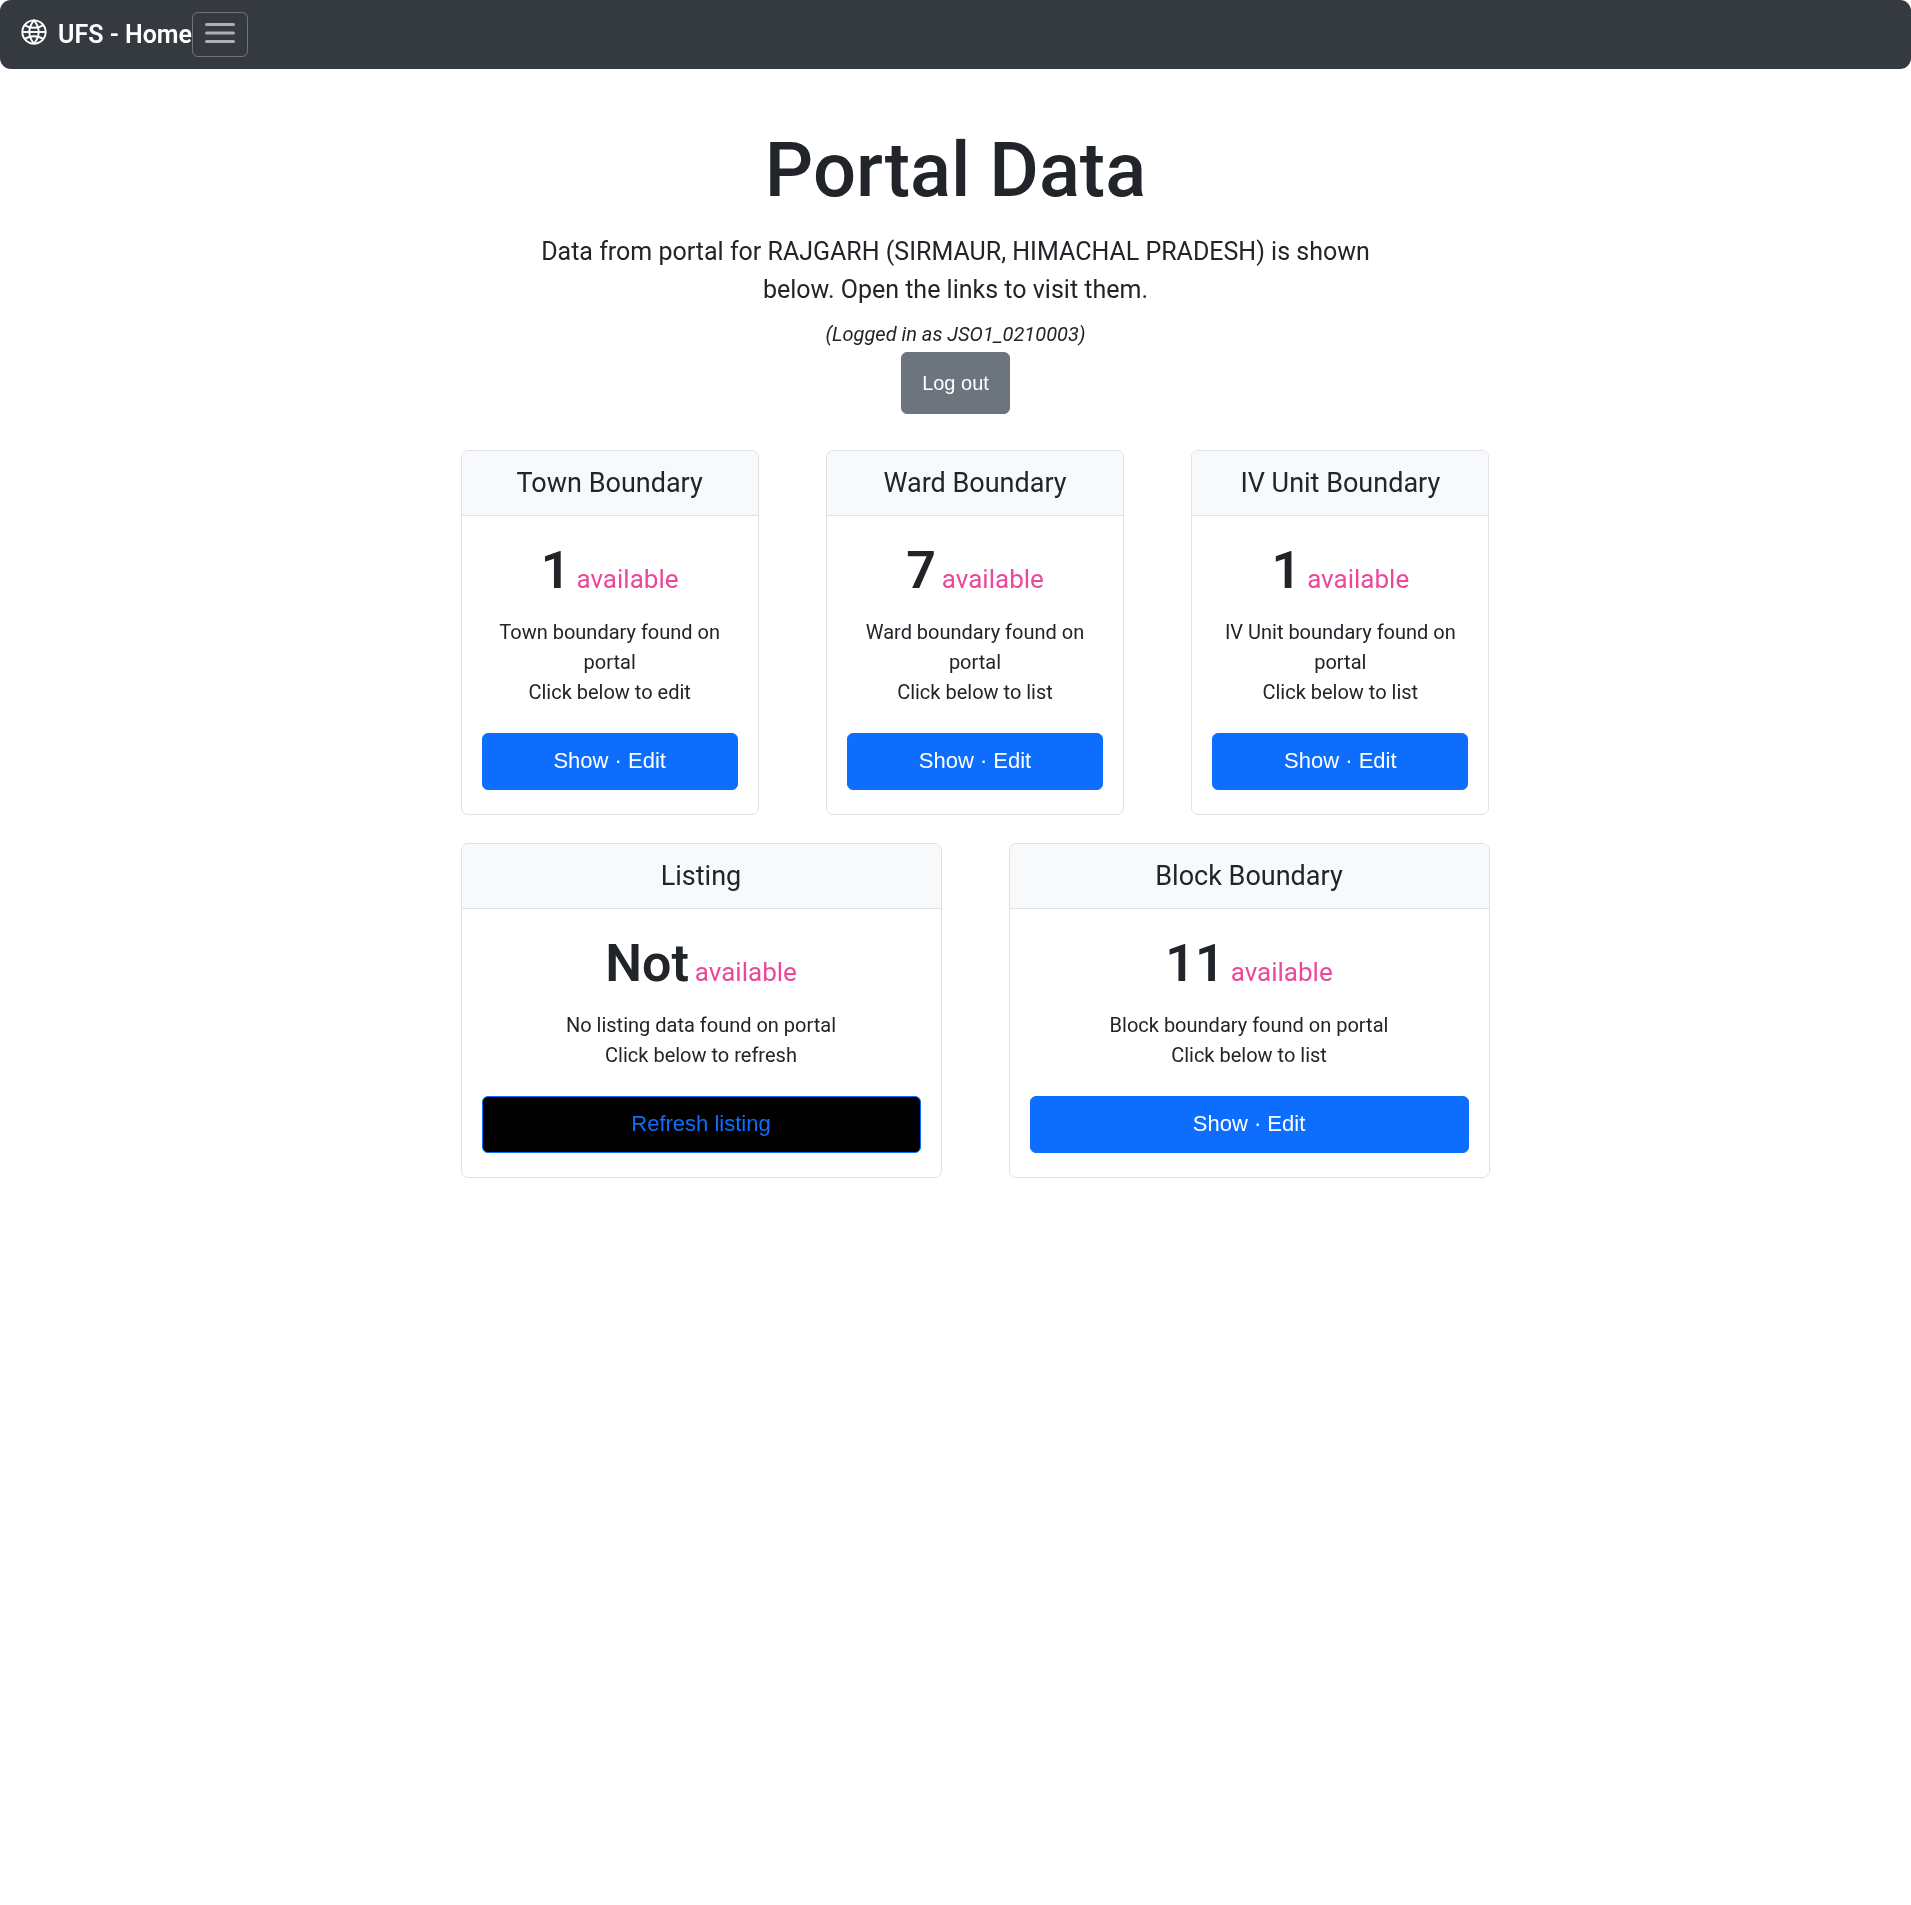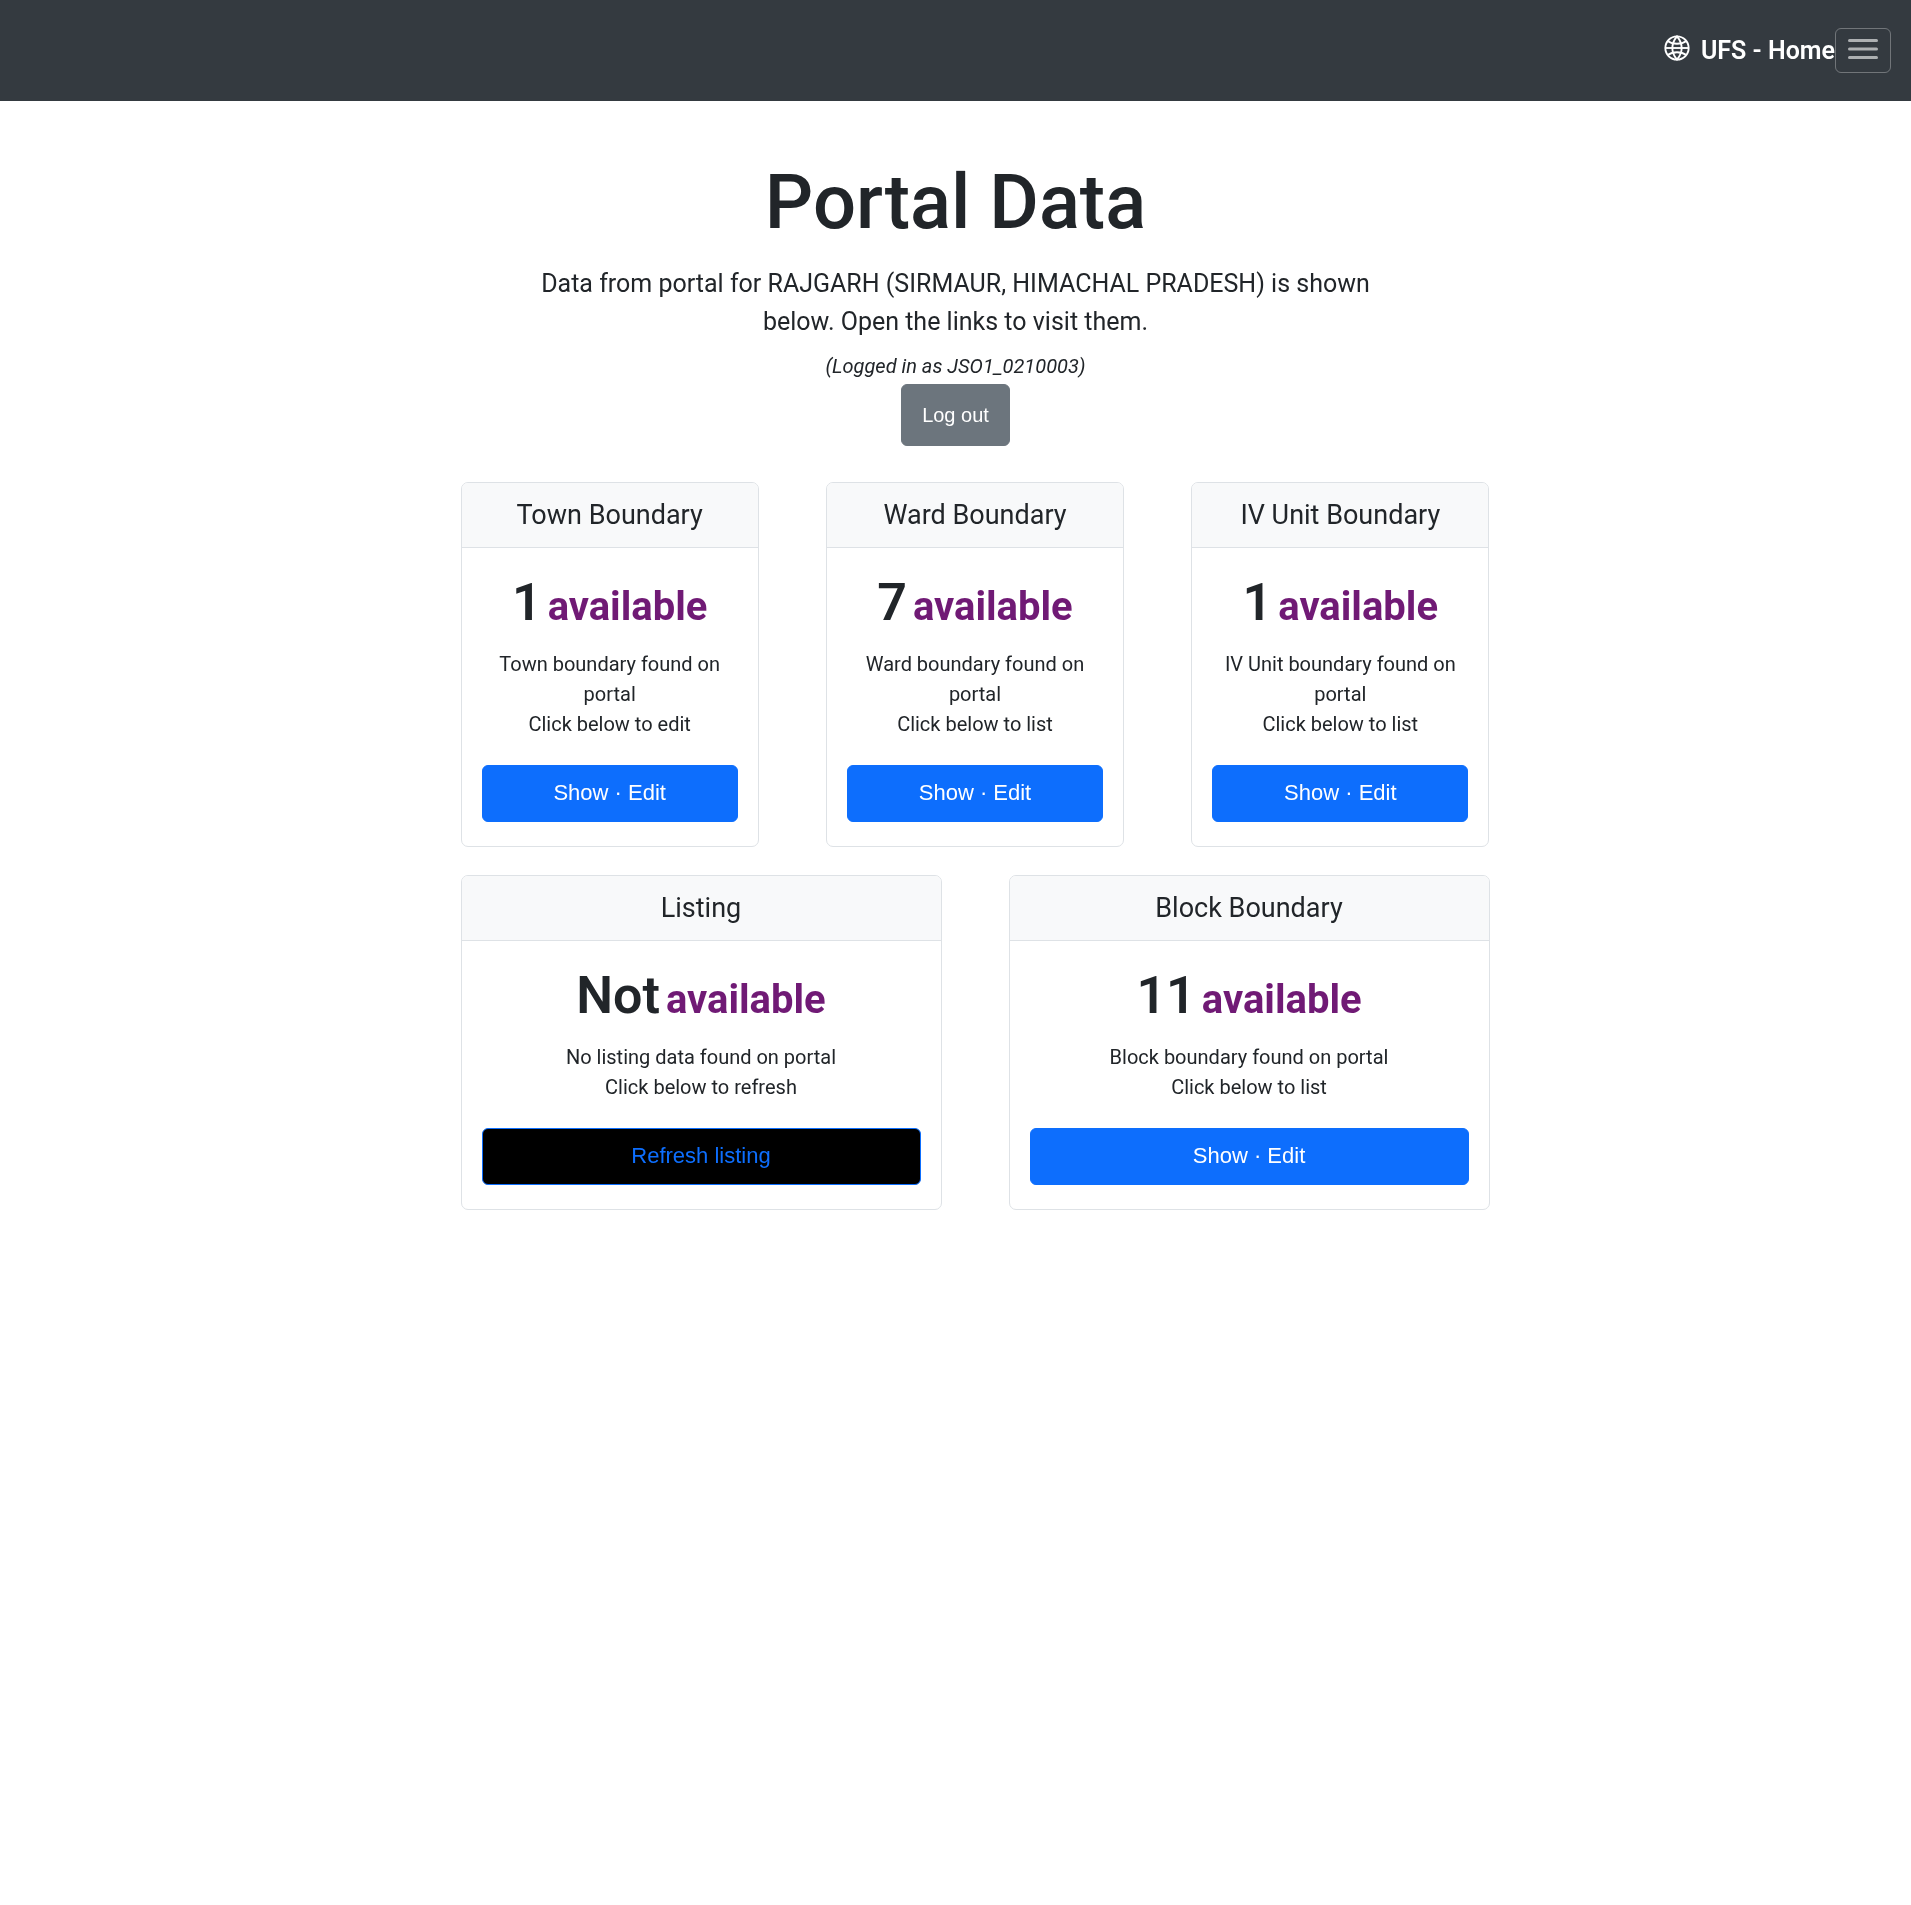--- a/index.html
+++ b/index.html
@@ -7,24 +7,25 @@
       margin: 0;
       padding: 0;
     }
     body {
       font-family: -apple-system, BlinkMacSystemFont, "Segoe UI", Roboto, "Helvetica Neue", Arial, sans-serif;
       background: #ffffff;
       color: #212529;
     }
     .navbar {
       background: #343a40;
-      padding: 28px 20px;
+      padding: 12px 20px;
       display: flex;
       align-items: center;
-      justify-content: flex-end;
+      justify-content: flex-start;
+      border-radius: 11px;
     }
     .navbar-brand {
       display: flex;
       align-items: center;
       gap: 10px;
       color: #ffffff;
       font-size: 25px;
       font-weight: 600;
       text-decoration: none;
     }
@@ -135,23 +136,23 @@
     }
     .card-body .count-line {
       margin-bottom: 16px;
     }
     .card-body .count {
       font-size: 52px;
       font-weight: 600;
       color: #212529;
     }
     .card-body .count-suffix {
-      font-size: 40px;
-      font-weight: 700;
-      color: #701a75;
+      font-size: 26px;
+      font-weight: 400;
+      color: #ec4899;
       margin-left: 6px;
     }
     .card-body .desc {
       font-size: 20px;
       color: #212529;
       line-height: 1.5;
       margin-bottom: 26px;
     }
     .card-body .btn {
       width: 100%;

